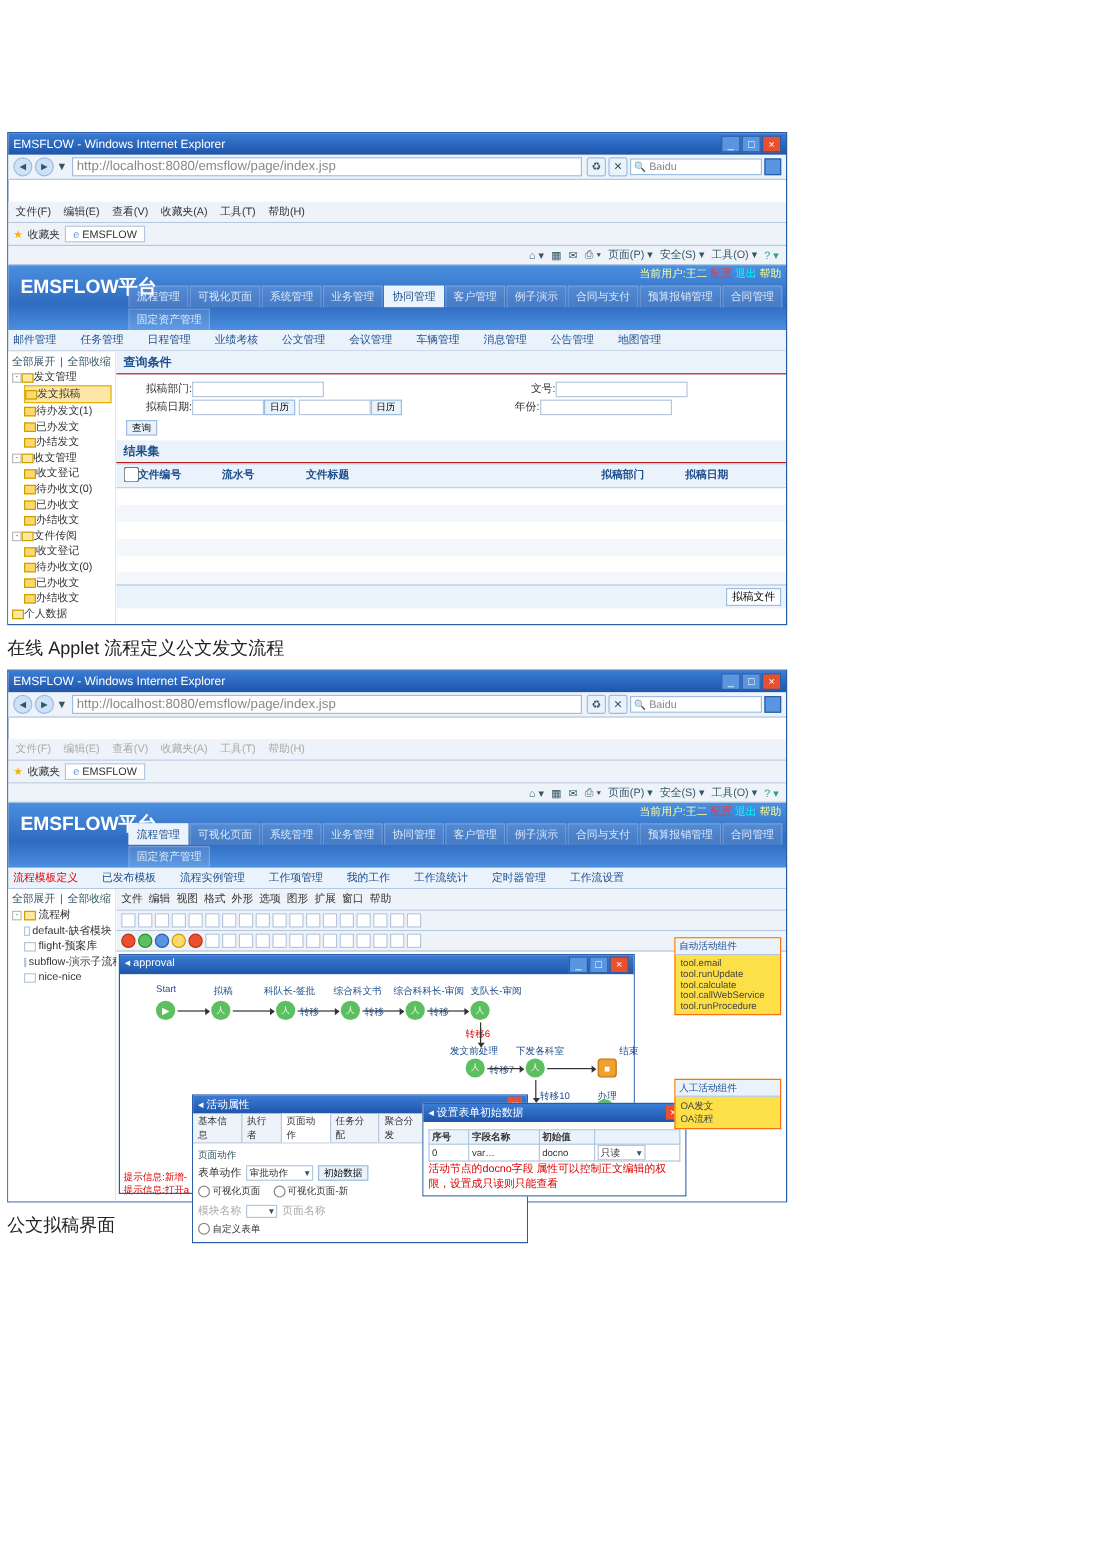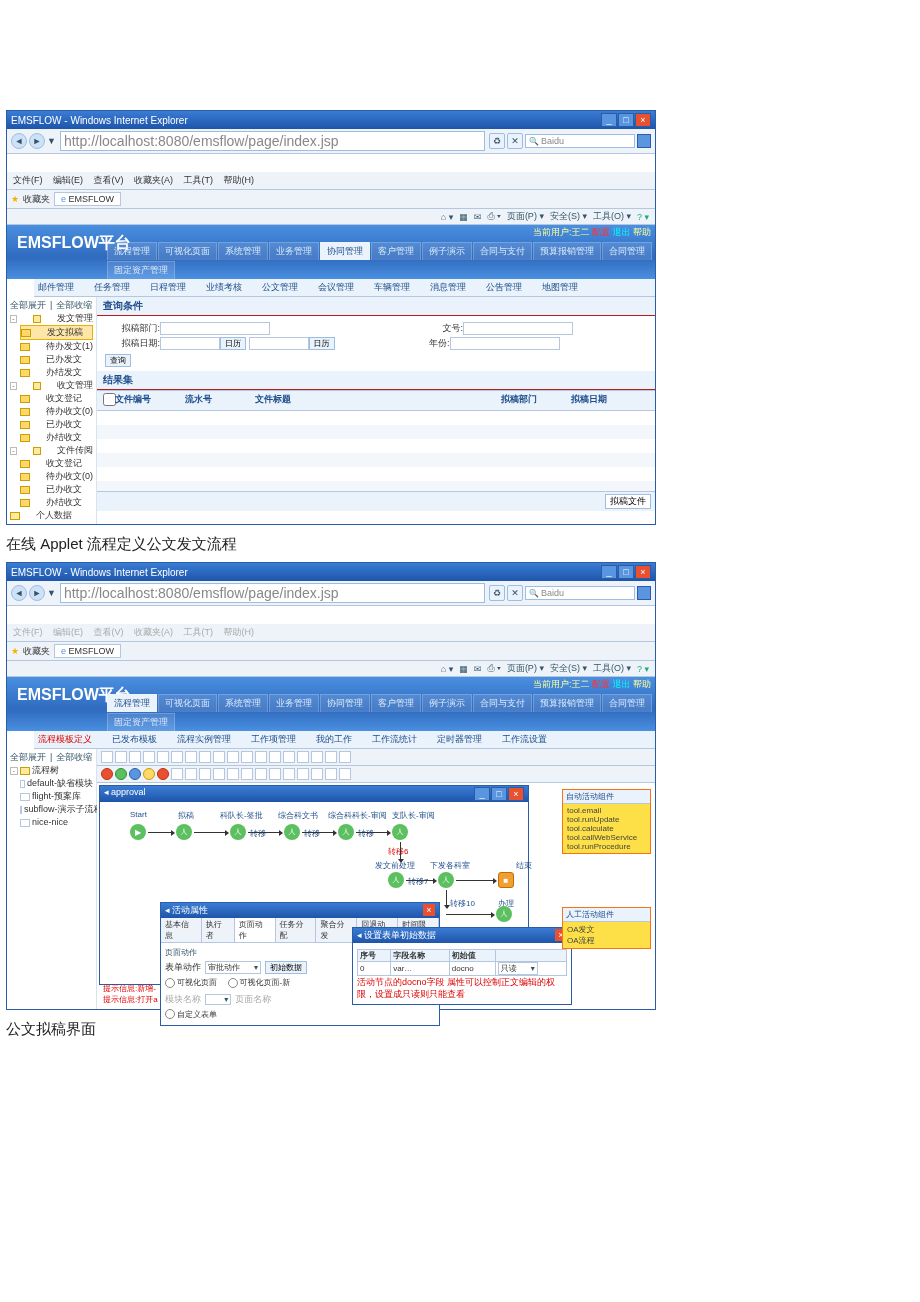--- a/index.html
+++ b/index.html
@@ -7,45 +7,45 @@
   .page { width: 920px; margin: 0 auto; padding-top: 110px; }
   .caption { font-size: 15px; margin: 10px 6px 8px; color: #222; }
   
   .ie-window { width: 650px; border: 1px solid #2a5da7; margin: 0 6px; background: #fff; }
   .ie-titlebar { background: linear-gradient(#3b7cd4,#1d55aa); color:#fff; display:flex; align-items:center; padding: 2px 4px; font-size:10px; justify-content:space-between;}
   .winbtns { display:flex; gap:1px;}
   .winbtn { width:16px;height:14px;display:flex;align-items:center;justify-content:center;color:#fff;font-size:9px;border:1px solid #2a5da7;}
   .min{background:#5a95e0;} .max{background:#5a95e0;} .close{background:#e85030;}
   .ie-navbar { background:#eef3fa; display:flex; align-items:center; padding:2px 4px; border-bottom:1px solid #b5c7de;}
   .navicon { width:16px;height:16px;border-radius:50%;background:#cde1f7;border:1px solid #9dbde3;margin-right:2px;display:inline-flex;align-items:center;justify-content:center;font-size:9px;color:#356;}
-  .addr { flex:1; background:#fff;border:1px solid #9dbde3;padding:1px 3px;font-size:14px;color:#888;margin:0 4px;}
+  .addr { flex:1; background:#fff;border:1px solid #9dbde3;padding:1px 3px;font-size:11px;color:#888;margin:0 4px;}
   .search { width:110px;background:#fff;border:1px solid #9dbde3;padding:1px 3px;font-size:9px;color:#888;display:flex;align-items:center;}
   .search::before{content:"🔍 ";font-size:8px;margin-right:2px;}
   .go{width:14px;height:14px;background:#5a95e0;border:1px solid #2a5da7;margin-left:2px;}
   .ie-menubar { background:#eef3fa; padding:2px 6px; font-size:9px; color:#333; border-bottom:1px solid #b5c7de;margin-top:18px;}
   .ie-menubar span{margin-right:8px;}
   .ie-tabbar { background:#eef3fa; display:flex; align-items:center; padding:2px 4px; border-bottom:1px solid #b5c7de; font-size:9px;}
   .fav { color:#f5b200; margin-right:4px;}
   .tab { background:#fff;border:1px solid #b5c7de;padding:1px 6px;margin-left:4px;}
   .ie-cmdbar { background:#eef3fa; display:flex; justify-content:flex-end; align-items:center; padding:1px 6px; font-size:9px; color:#333; border-bottom:1px solid #b5c7de; gap:6px;}
   .ie-cmdbar .ci{color:#356;}
   
   .ems-hdr { background: linear-gradient(#4a8fe0,#2f6bbf 60%,#4a8fe0); color:#fff; padding:0; position:relative;}
   .ems-userbar { position:absolute; right:4px; top:1px; font-size:9px;}
   .ems-userbar .u{color:#ff9;} .ems-userbar .r{color:#f33;} .ems-userbar .b{color:#0ff;}
   .ems-title { font-size:16px; font-weight:bold; color:#fff; padding:8px 10px 2px;}
   .ems-toptabs { display:flex; font-size:9px; color:#dce9f9; margin-left:100px; margin-top:-14px; gap:1px; flex-wrap:wrap;}
   .ems-toptabs div{ padding:2px 6px; background:rgba(255,255,255,0.12); border:1px solid rgba(255,255,255,0.2); border-bottom:none;}
   .ems-toptabs .sel{ background:#eaf2fb;color:#1e4e8c;}
-  .ems-subtabs { background:#eaf2fb; display:flex; font-size:9px; color:#1e4e8c; padding:2px 4px; gap:20px; border-bottom:1px solid #b5c7de;margin-left:27px;}
+  .ems-subtabs { background:#eaf2fb; display:flex; font-size:9px; color:#1e4e8c; padding:2px 4px; gap:20px; border-bottom:1px solid #b5c7de;}
   
   .ems-body { display:flex; min-height:160px; background:#fff;}
   .tree { width:90px; background:#fff; border-right:1px solid #d7e3f1; font-size:9px; padding:2px 3px; line-height:13px;}
   .tree-hdr{color:#356;display:flex;gap:4px;}
-  .tnode{display:flex;align-items:center;gap:16px;white-space:nowrap;}
+  .tnode{display:flex;align-items:center;gap:0;white-space:nowrap;}
   .fold{width:8px;height:8px;border:1px solid #bbb;line-height:6px;text-align:center;font-size:7px;color:#666;}
   .ficon{width:10px;height:8px;background:#ffd76a;border:1px solid #c9a000;}
   .ficon.open{background:#ffe9a0;}
   .ficon.doc{background:#fff;border:1px solid #b5c7de;}
   .ind1{margin-left:10px;}
   .sel-row{background:#fde6a8;border:1px solid #e8b000;}
   .main { flex:1; background:#fff;}
   .panel-hd { background:#eaf2fb;border-bottom:1px solid #b91c1c;font-weight:bold;color:#1e4e8c;font-size:10px;padding:2px 6px;}
   .query { padding:4px 8px; font-size:9px;}
   .qrow{display:flex;gap:18px;margin:2px 0;}
@@ -404,20 +404,32 @@
             <span class="ficon doc"></span>
             <span>subflow-演示子流程</span>
           </div>
         <div class="tree2-item ind1">
             <span class="ficon doc"></span>
             <span>nice-nice</span>
           </div>
       </div>
 
       <div class="main" style="position:relative;">
+        <div class="applet-toolbar">
+          <span>文件</span>
+          <span>编辑</span>
+          <span>视图</span>
+          <span>格式</span>
+          <span>外形</span>
+          <span>选项</span>
+          <span>图形</span>
+          <span>扩展</span>
+          <span>窗口</span>
+          <span>帮助</span>
+        </div>
         <div class="applet-ico-row">
           <div class="tico"></div>
             <div class="tico"></div>
             <div class="tico"></div>
             <div class="tico"></div>
             <div class="tico"></div>
             <div class="tico"></div>
             <div class="tico"></div>
             <div class="tico"></div>
             <div class="tico"></div>

